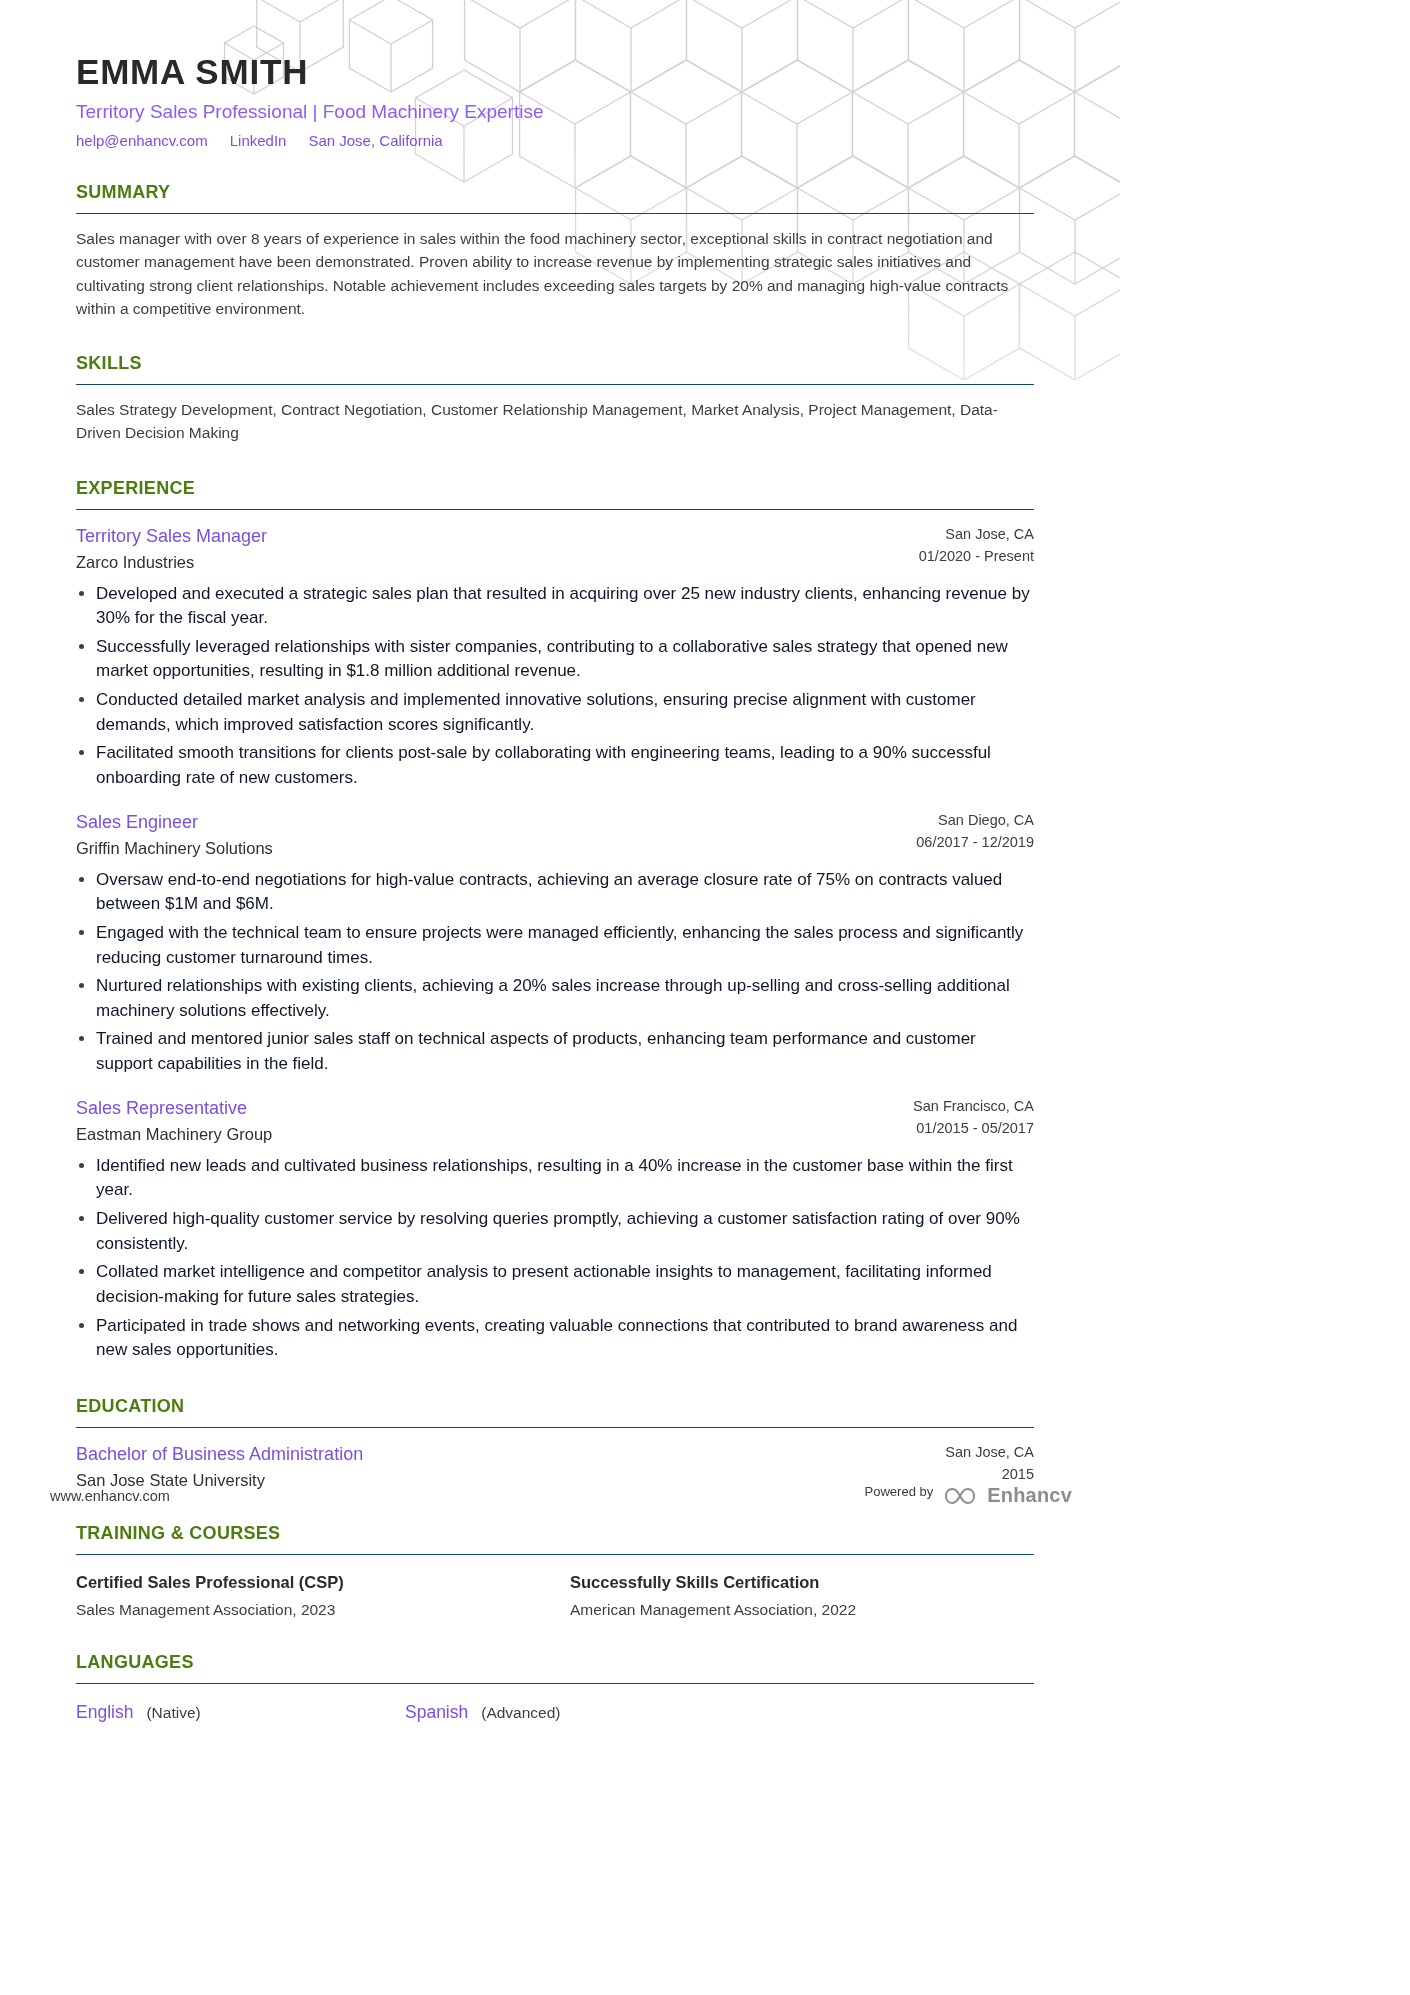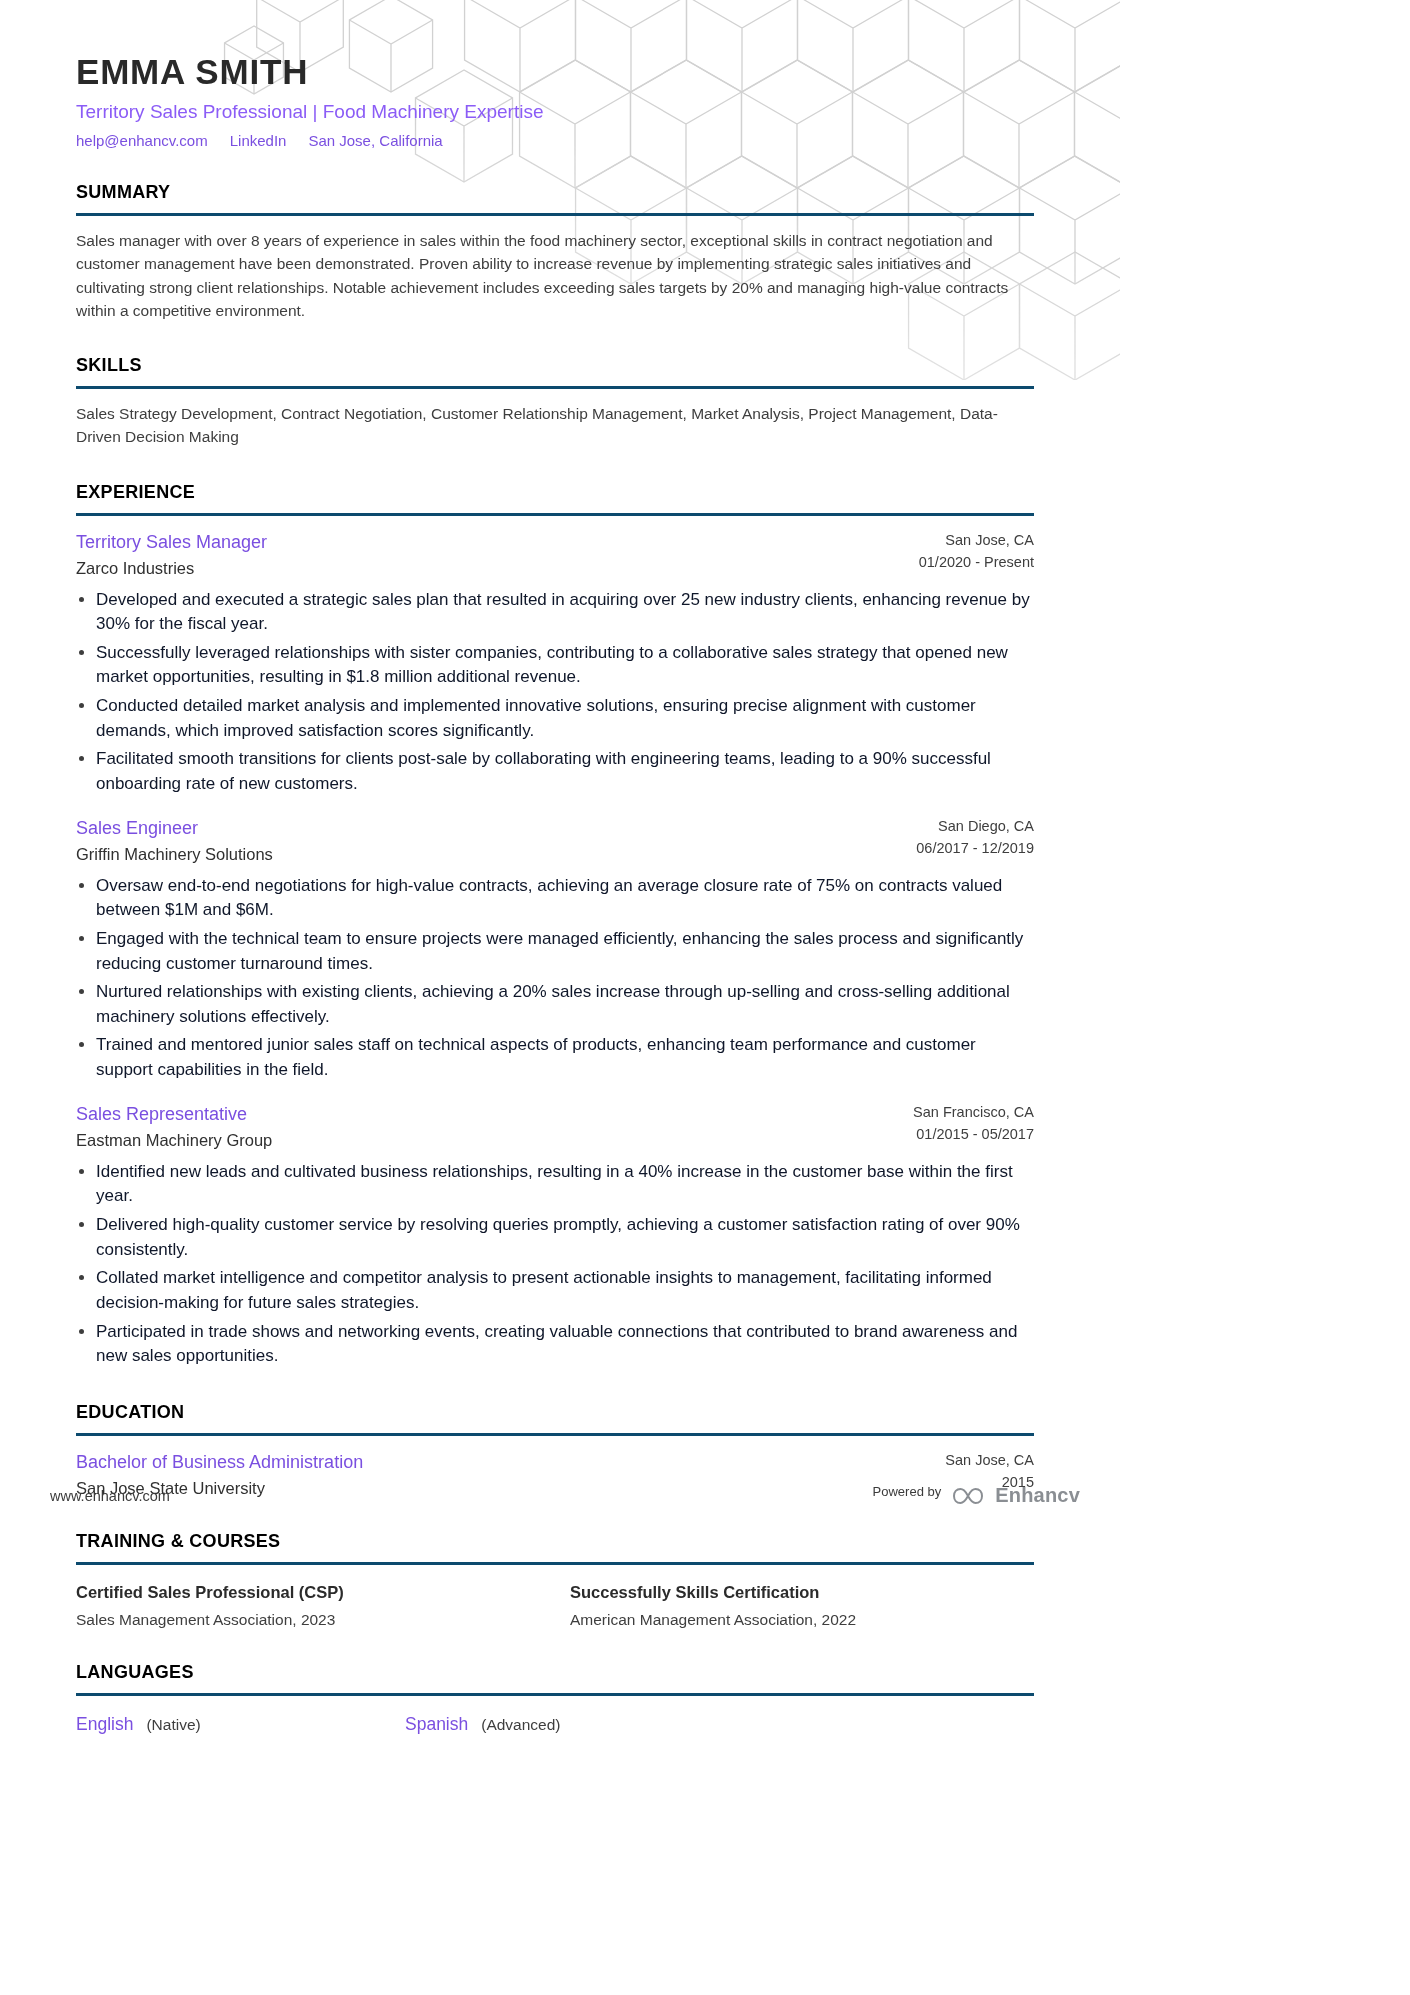--- a/index.html
+++ b/index.html
@@ -27,21 +27,21 @@
   
   .name { margin: 0; font-size: 35px; font-weight: 700; color: #292929; letter-spacing: 0.8px; }
   .headline { margin-top: 9px; font-size: 19px; color: #8b5cf6; }
   .contacts { margin-top: 9px; display: flex; gap: 22px; font-size: 15px; }
   .contact-link { color: var(--accent, #7a4fe0); text-decoration: none; cursor: pointer; }
 
   
   .section { margin-top: 33px; }
   .sec-title {
     margin: 0; font-size: 18px; font-weight: 700; letter-spacing: 0.3px;
-    color: #000000; padding-bottom: 10px; border-bottom: 3px solid #0c4a6e;
+    color: #4d7c0f; padding-bottom: 10px; border-bottom: 1px solid #0c4a6e;
   }
   .body-text { margin: 13px 0 0; font-size: 15.5px; line-height: 1.5; color: #3e3e3e; }
 
   
   .job { margin-top: 16px; }
   .job + .job { margin-top: 21px; }
   .entry-head { display: flex; justify-content: space-between; align-items: flex-start; }
   .entry-title { margin: 0; font-size: 18px; font-weight: 400; color: var(--accent, #7a4fe0); }
   .entry-sub { margin-top: 6px; font-size: 16.5px; color: #303030; }
   .entry-meta { text-align: right; font-size: 14.5px; color: #3e3e3e; flex-shrink: 0; padding-left: 20px; }
@@ -56,21 +56,21 @@
   .course-sub { margin-top: 9px; font-size: 15.5px; color: #3e3e3e; }
 
   
   .languages-row { display: grid; grid-template-columns: 329px 1fr; margin-top: 18px; }
   .lang-item { display: flex; align-items: baseline; gap: 13px; }
   .lang-name { font-size: 17.5px; color: var(--accent, #7a4fe0); }
   .lang-level { font-size: 15.5px; color: #3e3e3e; }
 
   
   .footer {
-    position: absolute; top: 1484px; left: 50px; right: 40px;
+    position: absolute; top: 1484px; left: 50px; right: 48px;
     display: flex; justify-content: space-between; align-items: center; z-index: 1;
   }
   .footer-site { font-size: 14.5px; color: #3b3b3b; }
   .powered { display: flex; gap: 10px; text-decoration: none; cursor: pointer; }
   .powered-label { font-size: 13px; color: #3b3b3b; }
   .brand-wordmark { font-size: 20px; color: #8a8e93; letter-spacing: 0.2px; font-weight: bold; }
   .logo-icon svg { display: block; }
 </style>
 </head>
 <body>

